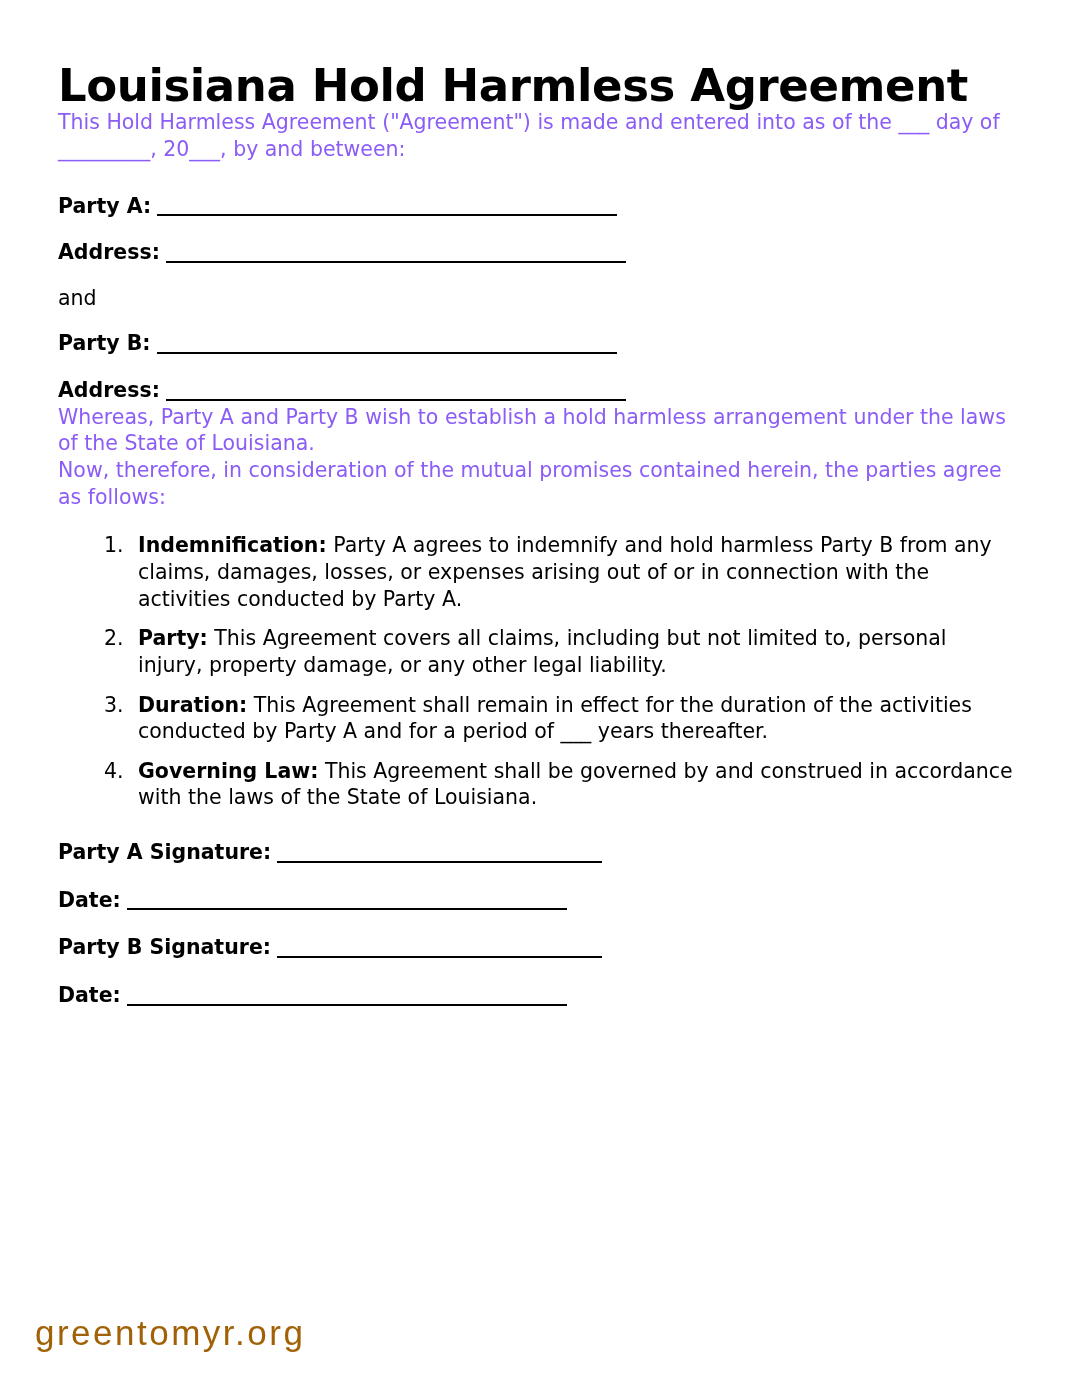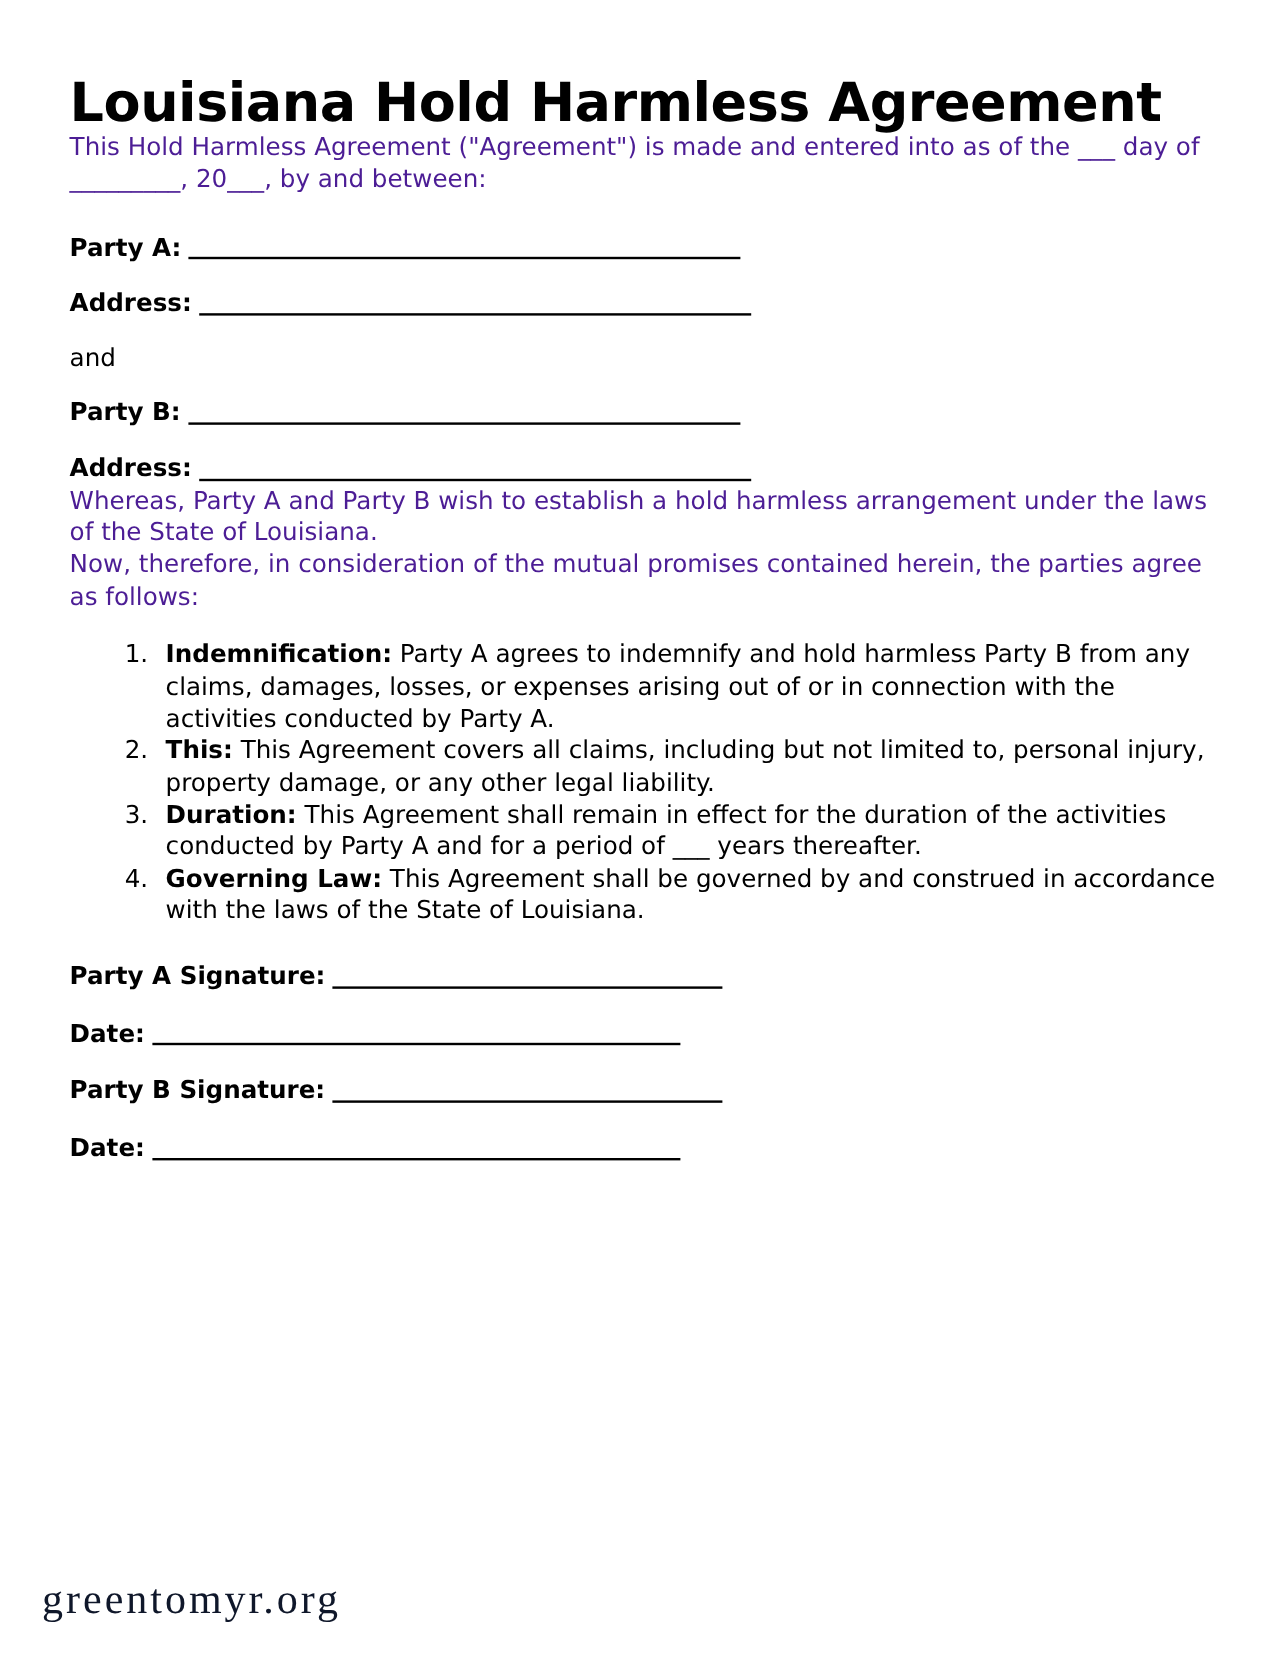--- a/index.html
+++ b/index.html
@@ -32,21 +32,21 @@
     letter-spacing: -0.4px;
     line-height: 1.05;
     margin: 0;
     padding-top: 62px;
     color: #000;
   }
   p.para {
     font-size: 20.5px;
     line-height: 1.30;
     margin: 0;
-    color: #4c1d95;
+    color: #8b5cf6;
     max-width: 960px;
   }
   .intro { margin-top: 32px; }
   .whereas { margin-top: 29px; }
   .nowtherefore { margin-top: 29px; }
   .bysigning { margin-top: 30px; }
 
   .field-row {
     font-size: 20.5px;
     line-height: 1.30;
@@ -83,34 +83,34 @@
   .row-dateB { margin-top: 21px; }
 
   ol.terms {
     font-size: 20.5px;
     line-height: 1.30;
     margin: 22px 0 0 0;
     padding-left: 72px;
     max-width: 1000px;
   }
   ol.terms li {
-    margin: 0 0 0 0;
+    margin: 13px 0 0 0;
     padding-left: 8px;
   }
   ol.terms li .term {
     font-weight: bold;
   }
   .watermark {
     position: absolute;
     left: 35px;
     top: 1313px;
-    font-family: Liberation Serif, serif;
+    font-family: Liberation Sans, sans-serif;
     font-size: 35px;
     letter-spacing: 2.5px;
-    color: #0f172a;
+    color: #a16207;
     white-space: pre;
   }
 </style>
 </head>
 <body>
 
 <div class="page">
 
   <h1 class="doc-title">Louisiana Hold Harmless Agreement</h1>
 
@@ -140,21 +140,21 @@
 
   <p class="para whereas">Whereas, Party A and Party B wish to establish a hold harmless arrangement under the laws of the State of Louisiana.</p>
 
   <p class="para nowtherefore">Now, therefore, in consideration of the mutual promises contained herein, the parties agree as follows:</p>
 
   <ol class="terms">
     <li>
       <span class="term">Indemnification:</span><span> Party A agrees to indemnify and hold harmless Party B from any claims, damages, losses, or expenses arising out of or in connection with the activities conducted by Party A.</span>
     </li>
     <li>
-      <span class="term">This:</span><span> This Agreement covers all claims, including but not limited to, personal injury, property damage, or any other legal liability.</span>
+      <span class="term">Party:</span><span> This Agreement covers all claims, including but not limited to, personal injury, property damage, or any other legal liability.</span>
     </li>
     <li>
       <span class="term">Duration:</span><span> This Agreement shall remain in effect for the duration of the activities conducted by Party A and for a period of ___ years thereafter.</span>
     </li>
     <li>
       <span class="term">Governing Law:</span><span> This Agreement shall be governed by and construed in accordance with the laws of the State of Louisiana.</span>
     </li>
   </ol>
 
 

